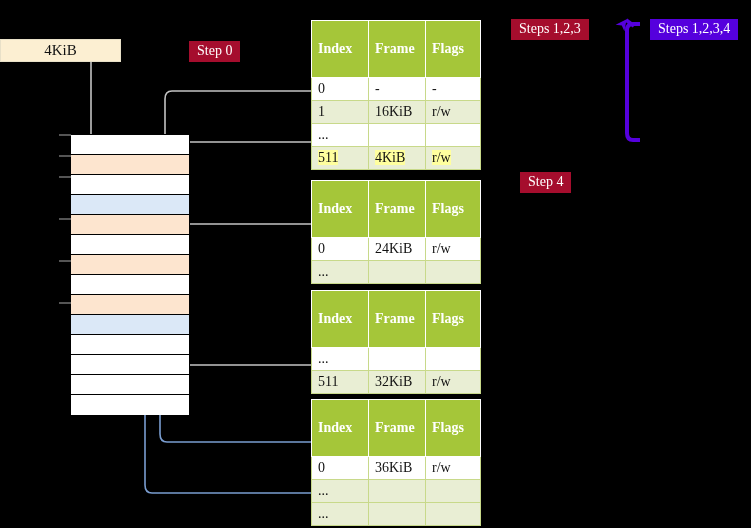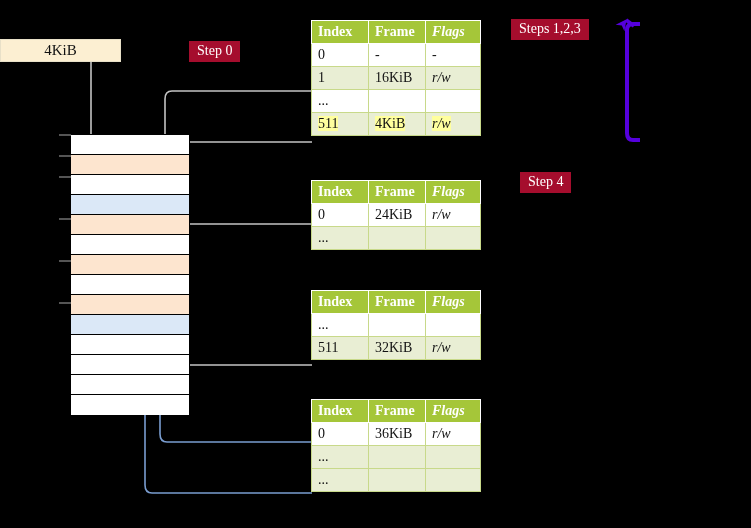--- a/index.html
+++ b/index.html
@@ -83,36 +83,36 @@
     background: #ffffff;
     font-size: 14px;
     color: #111111;
     border: 1px solid #8faf2a;
   }
   .ptable th {
     background: #a5c639;
     color: #ffffff;
     font-weight: bold;
     text-align: left;
-    padding: 3px 6px;
+    padding: 20px 6px;
     border: 1px solid #ffffff;
     font-size: 14px;
   }
   .ptable td {
     padding: 3px 6px;
     border: 1px solid #c8d98a;
     vertical-align: top;
     height: 19px;
   }
   .ptable tr.alt td { background: #e9eed4; }
   .ptable tr.plain td { background: #ffffff; }
   .ptable td.hl span { background: #ffff9e; }
   .col-index { width: 57px; }
   .col-frame { width: 57px; }
-  .col-flags { width: 55px; font-style: italic; }
+  .col-flags { width: 55px; }
 
   #tbl-0 { left: 311px; top: 20px; }
   #tbl-1 { left: 311px; top: 180px; }
   #tbl-2 { left: 311px; top: 290px; }
   #tbl-3 { left: 311px; top: 399px; }
 </style>
 </head>
 <body>
 
 <div id="canvas">
@@ -188,20 +188,21 @@
 
   <div class="tick" style="top:134px"></div>
   <div class="tick" style="top:155px"></div>
   <div class="tick" style="top:176px"></div>
   <div class="tick" style="top:218px"></div>
   <div class="tick" style="top:260px"></div>
   <div class="tick" style="top:302px"></div>
 
   <div class="badge red" id="badge-step0">Step 0</div>
   <div class="badge red" id="badge-s123">Steps 1,2,3</div>
+  <div class="badge blue" id="badge-s1234">Steps 1,2,3,4</div>
   <div class="badge red" id="badge-step4">Step 4</div>
 
   <table class="ptable" id="tbl-0">
       <thead>
         <tr>
           <th class="col-index">Index</th>
           <th class="col-frame">Frame</th>
           <th class="col-flags">Flags</th>
         </tr>
       </thead>

